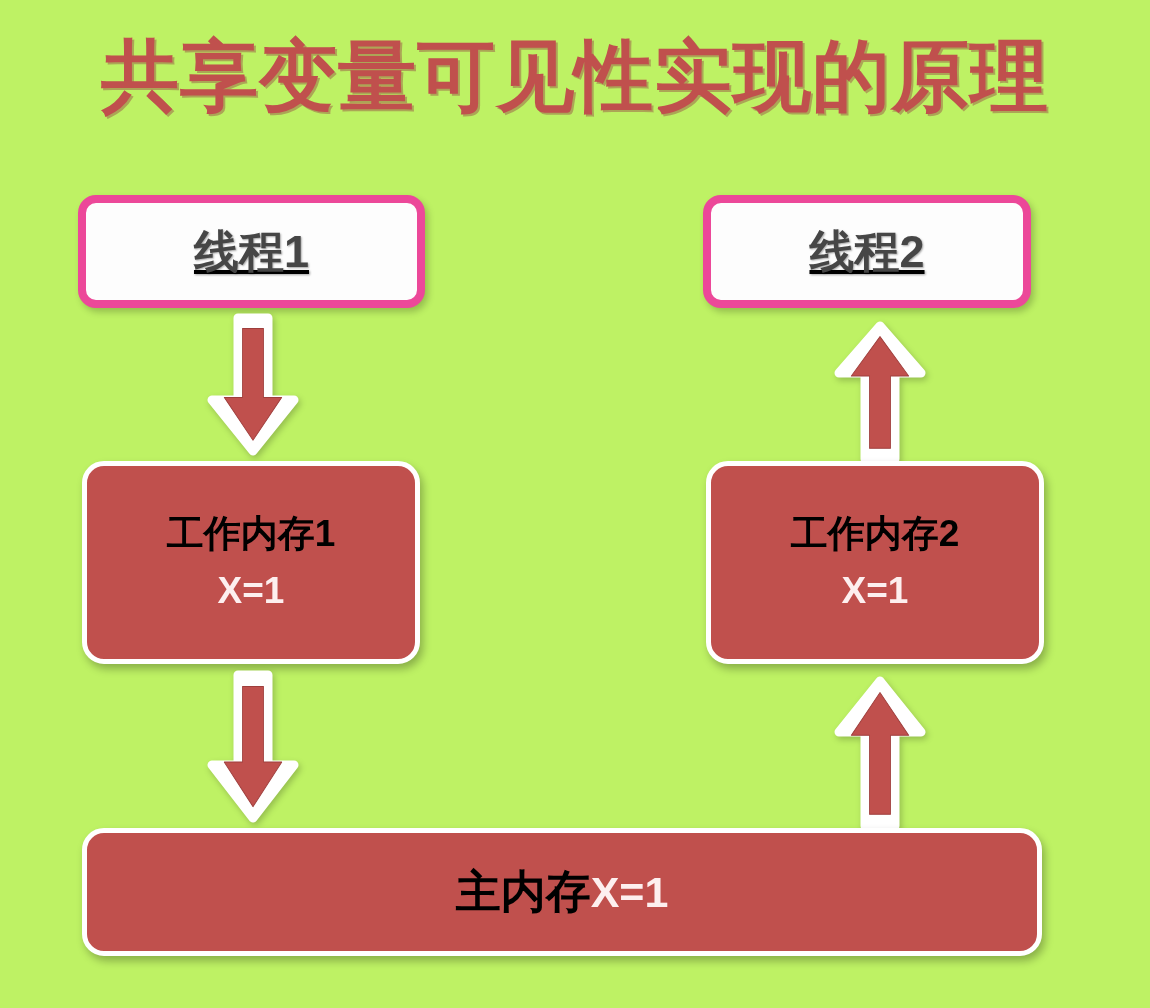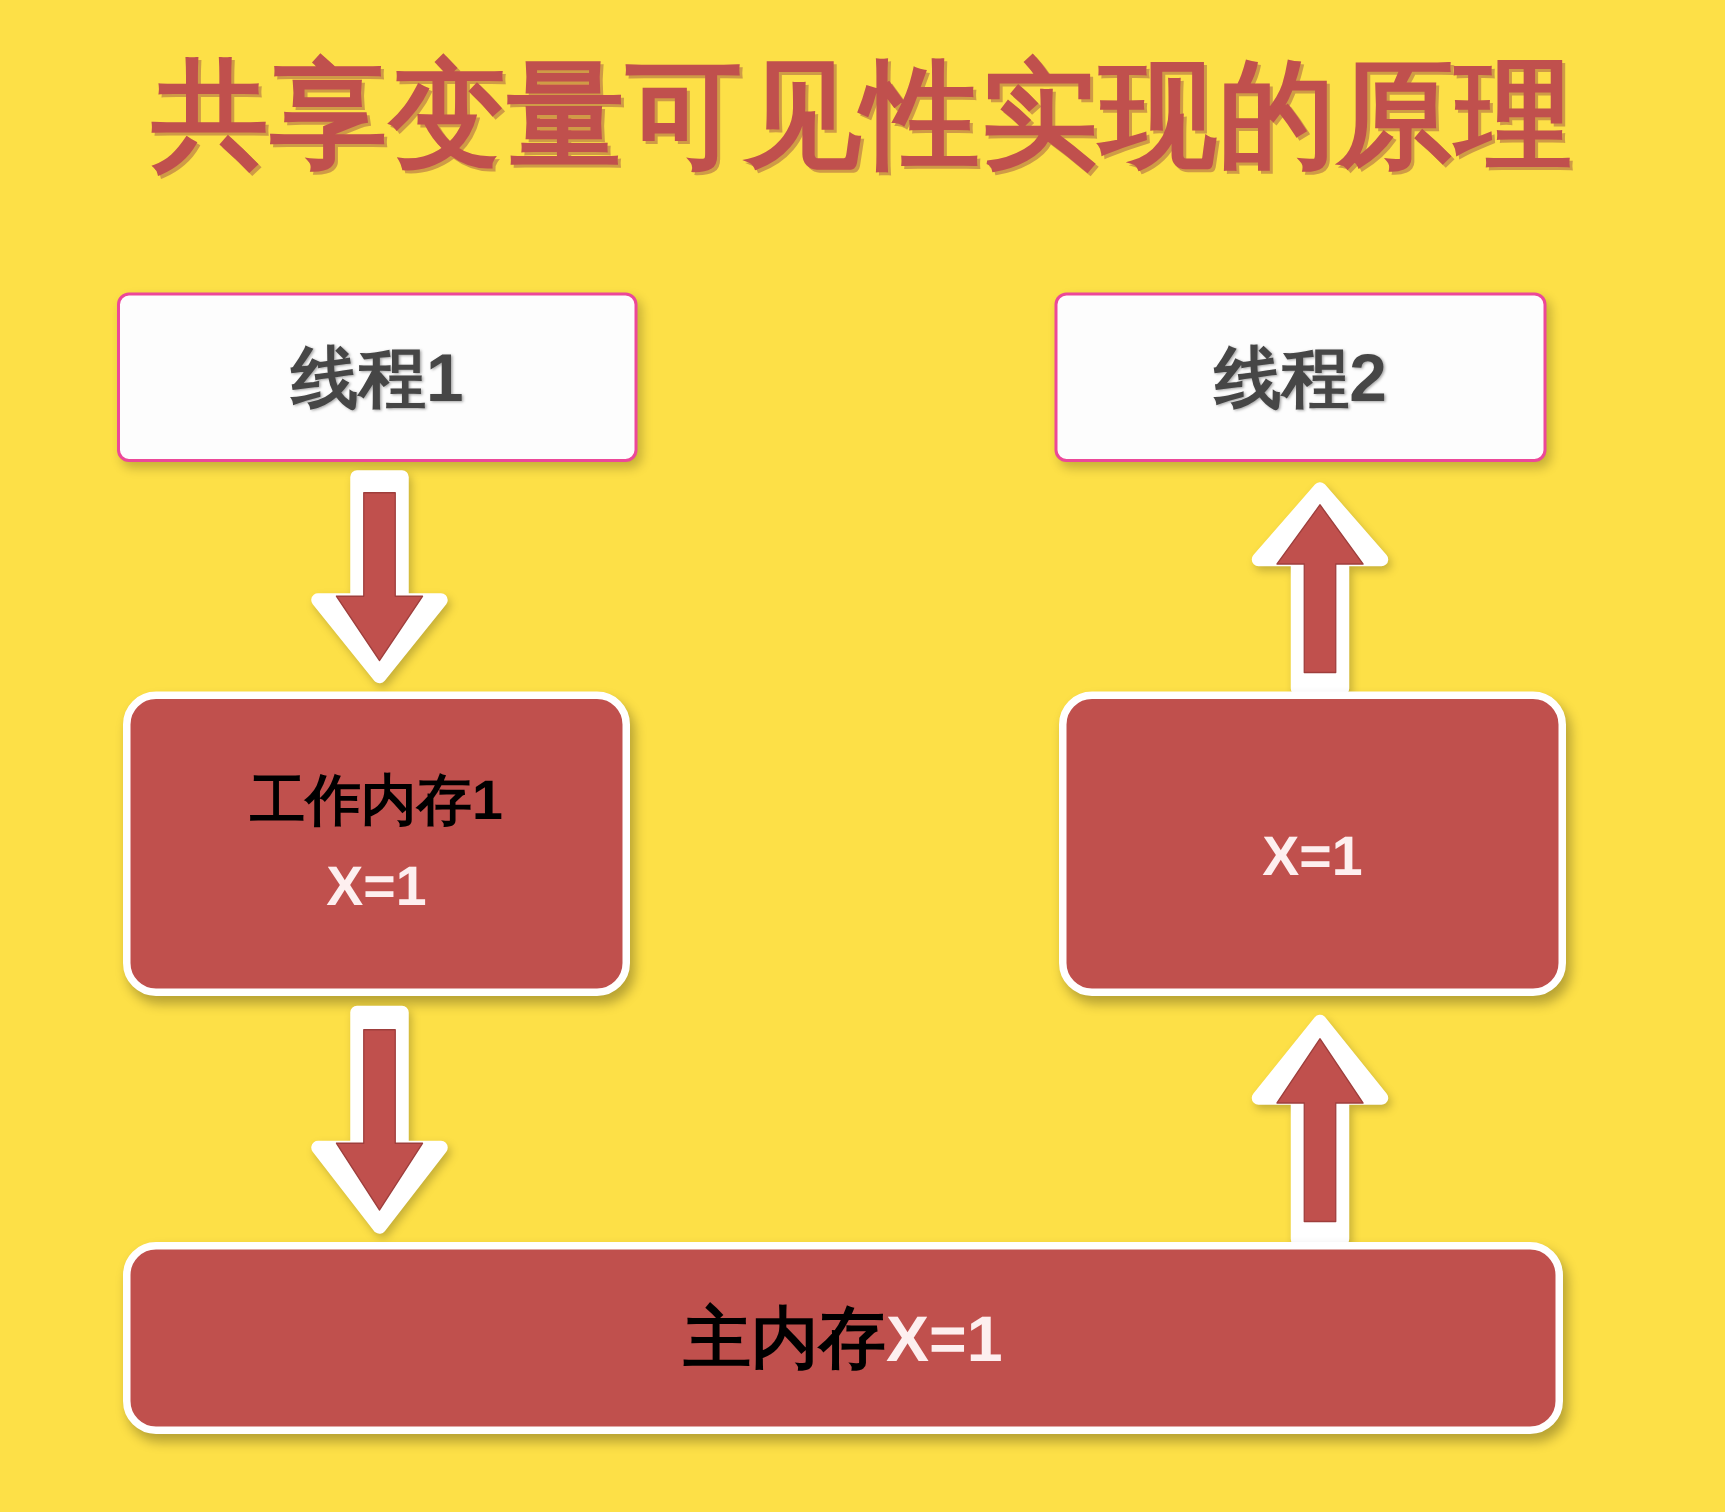--- a/index.html
+++ b/index.html
@@ -7,21 +7,21 @@
     padding: 0;
     background: #ffffff;
   }
   body {
     font-family: "Liberation Sans", "DejaVu Sans", sans-serif;
   }
   #canvas {
     position: relative;
     width: 1150px;
     height: 1008px;
-    background: #fde047;
+    background: #bef264;
     overflow: hidden;
   }
 
   
   #title {
     position: absolute;
     left: 0;
     top: 28px;
     width: 1150px;
     text-align: center;
@@ -40,23 +40,24 @@
     box-sizing: border-box;
     display: flex;
     flex-direction: column;
     align-items: center;
     justify-content: center;
   }
 
   
   .thread-box {
     background: #fdfdfd;
-    border: 2px solid #ec4899;
-    border-radius: 8px;
+    border: 8px solid #ec4899;
+    border-radius: 18px;
     box-shadow: 3px 4px 7px rgba(0,0,0,0.22);
+    text-decoration: underline;
   }
   .thread-label {
     font-size: 45px;
     font-weight: bold;
     color: #464646;
     line-height: 1.05;
     text-shadow: 1px 1px 2px rgba(0,0,0,0.35);
   }
 
   
@@ -149,20 +150,21 @@
   <div class="arrow" style="left:832px; top:325px;">
     <svg width="96" height="134" viewBox="0 0 96 134">
       <g>
         <path d="M63 134 L33 134 L33 48 L7 48 L48 1 L89 48 L63 48 Z" fill="#ffffff" stroke="#ffffff" stroke-width="9" stroke-linejoin="round" filter="drop-shadow(2px 3px 3px rgba(0,0,0,0.22))"></path>
         <path d="M63 134 L33 134 L33 48 L7 48 L48 1 L89 48 L63 48 Z" fill="#C0504D" stroke="#9E3E3C" stroke-width="1.2" stroke-linejoin="round" transform="translate(48,67) scale(0.70,0.84) translate(-48,-67)"></path>
       </g>
     </svg>
   </div>
 
   <div class="box mem-box" style="left:706px; top:461px; width:338px; height:203px;">
+    <div class="mem-title">工作内存2</div>
     <div class="mem-value">X=1</div>
   </div>
 
   <div class="arrow" style="left:832px; top:680px;">
     <svg width="96" height="146" viewBox="0 0 96 146">
       <g>
         <path d="M63 146 L33 146 L33 52 L7 52 L48 1 L89 52 L63 52 Z" fill="#ffffff" stroke="#ffffff" stroke-width="9" stroke-linejoin="round" filter="drop-shadow(2px 3px 3px rgba(0,0,0,0.22))"></path>
         <path d="M63 146 L33 146 L33 52 L7 52 L48 1 L89 52 L63 52 Z" fill="#C0504D" stroke="#9E3E3C" stroke-width="1.2" stroke-linejoin="round" transform="translate(48,73) scale(0.70,0.84) translate(-48,-73)"></path>
       </g>
     </svg>

